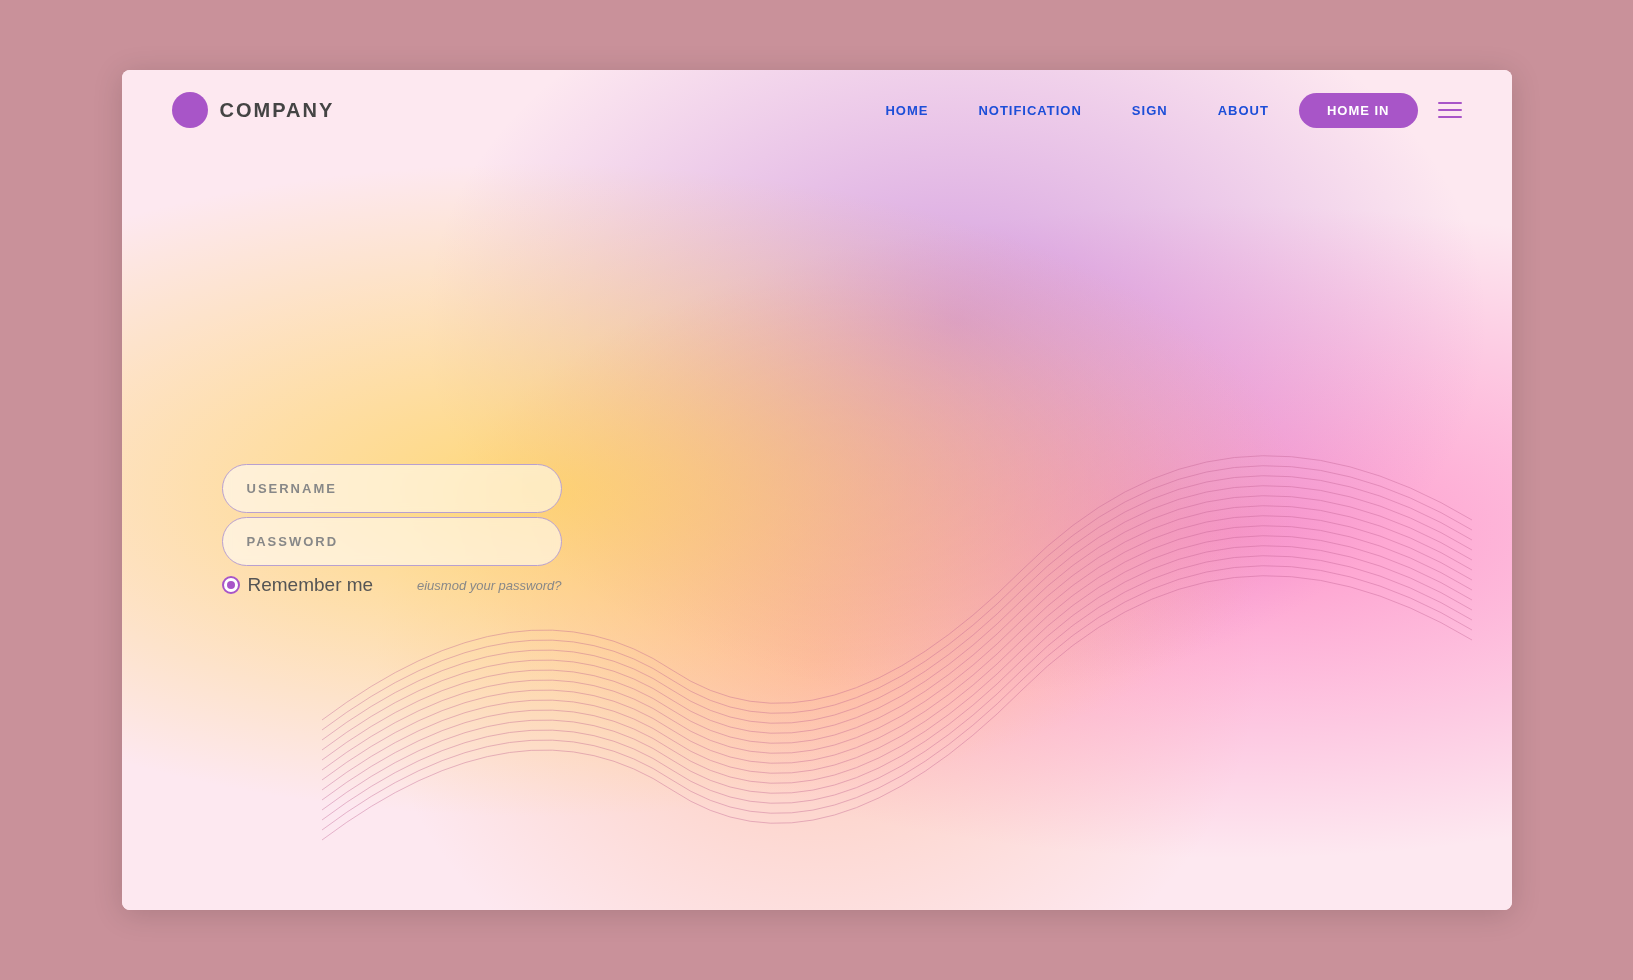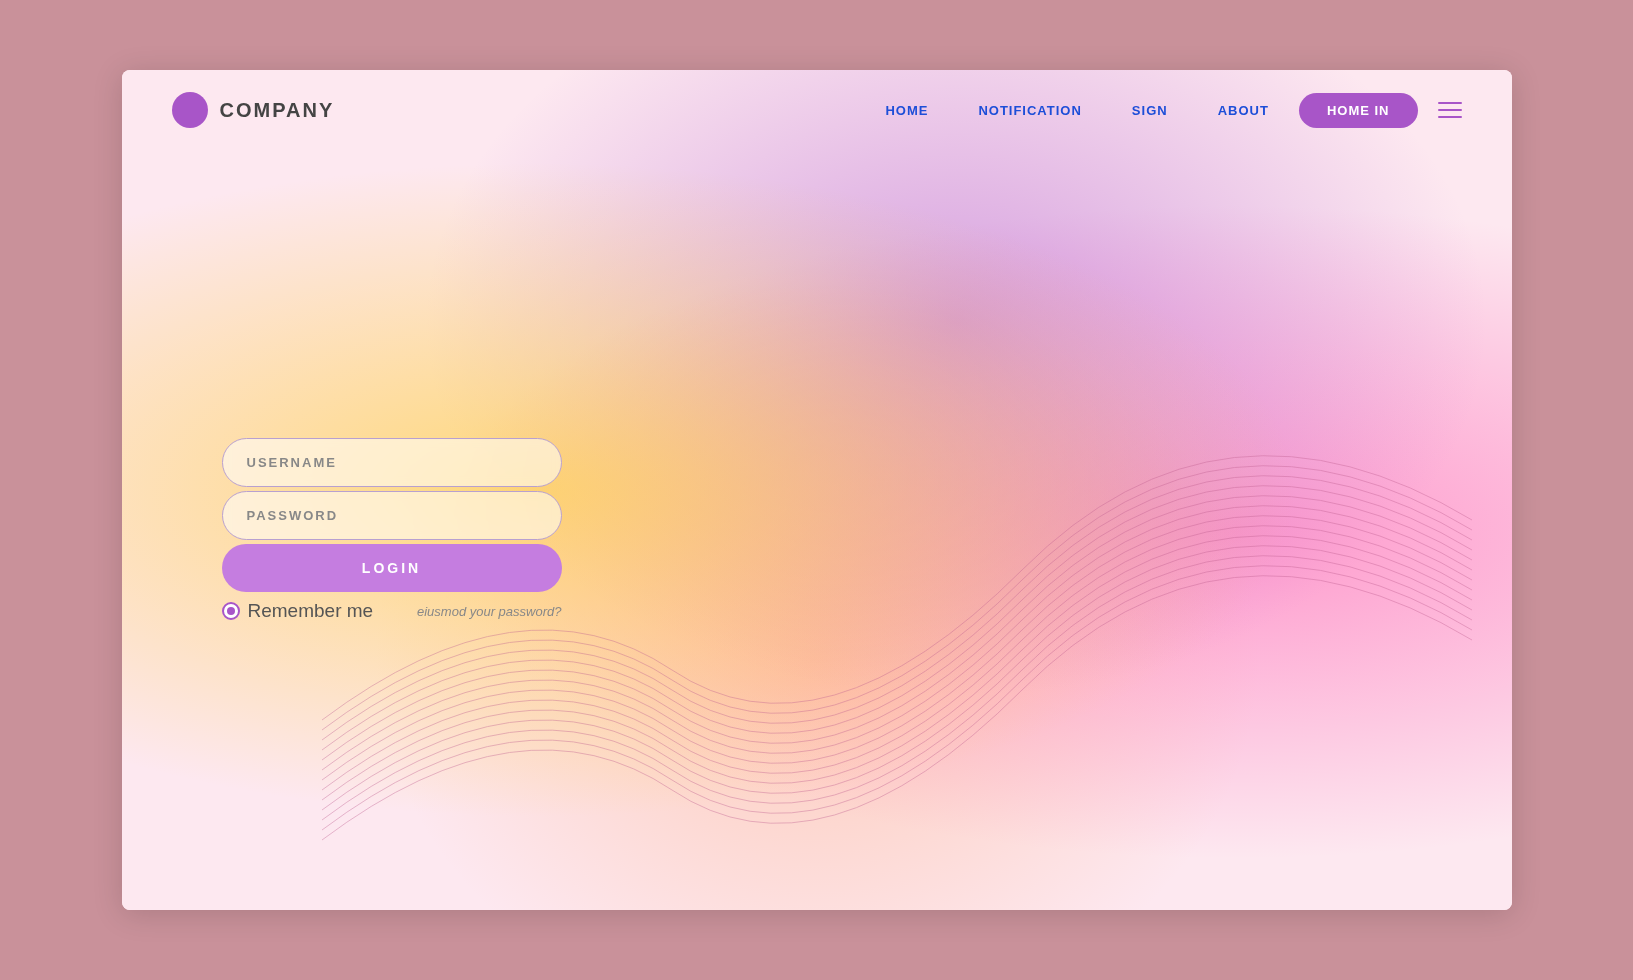--- a/index.html
+++ b/index.html
@@ -256,21 +256,20 @@
       <span></span>
       <span></span>
     </div>
   </nav>
 
   <div class="main-content">
 
     <div class="login-form">
       <input class="input-field" type="text" placeholder="USERNAME" style="">
       <input class="input-field" type="password" placeholder="PASSWORD" style="">
-      <button class="login-btn">LOGIN</button>
       <div class="form-footer">
         <div class="remember-me">
           <div class="radio-btn"></div>
           <span class="remember-label">Remember me</span>
         </div>
         <span class="forgot-link">eiusmod your password?</span>
       </div>
     </div>
 
   </div>

